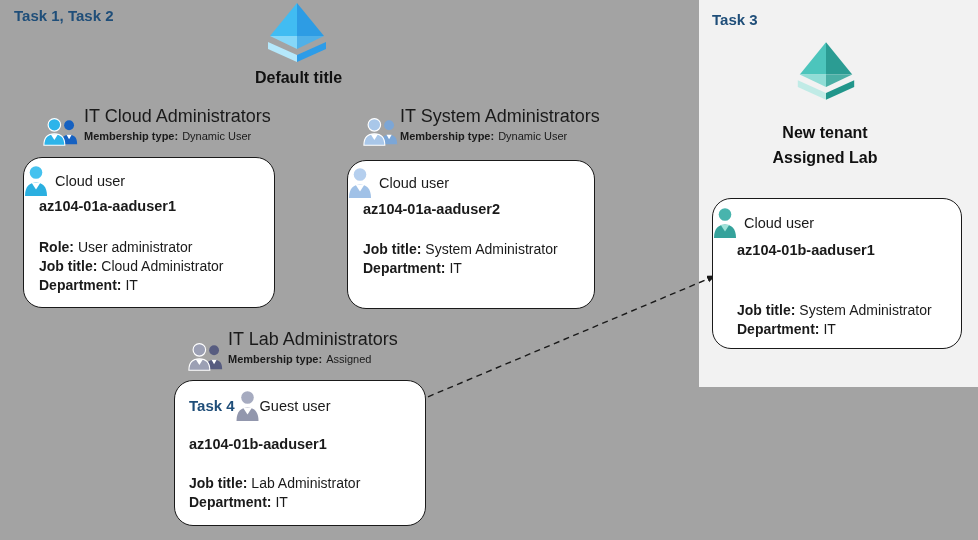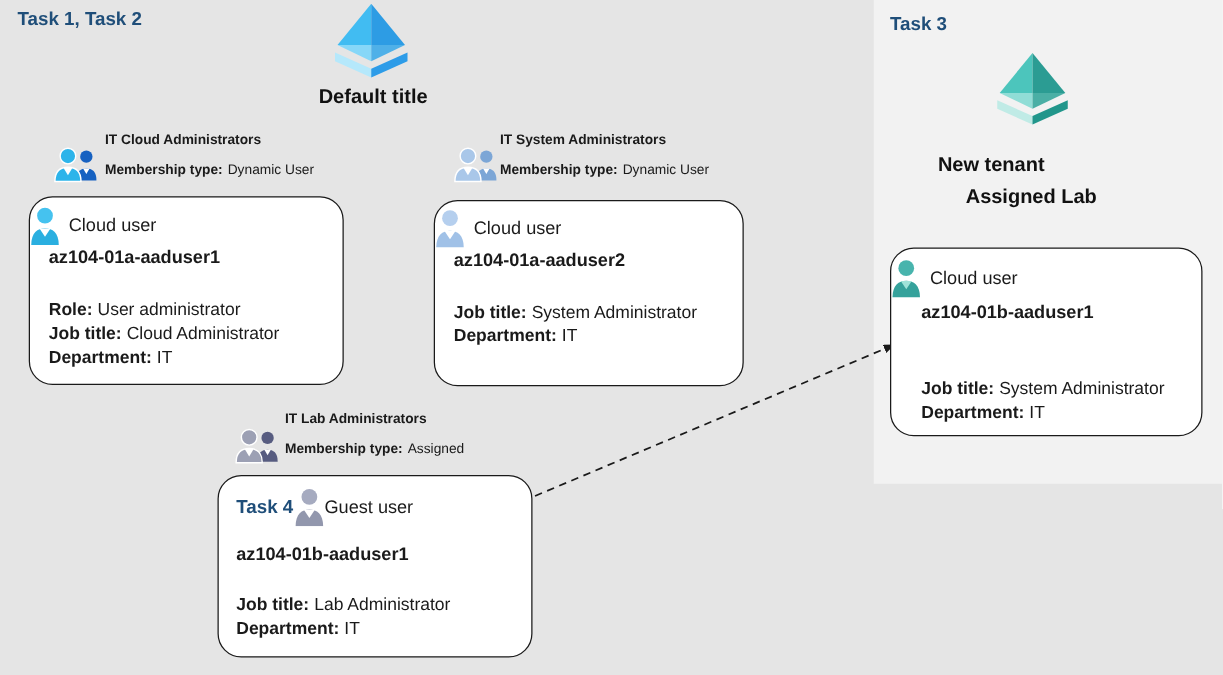--- a/index.html
+++ b/index.html
@@ -1,24 +1,24 @@
 <!DOCTYPE html>
 <html><head>
 <meta charset="utf-8">
 <style>
   html,body { margin:0; padding:0; background:#fff; }
   .canvas {
-    position:relative; width:978px; height:540px; background:#e5e5e5;
+    position:relative; width:978px; height:540px; background:#a3a3a3;
     font-family:"Liberation Sans", sans-serif; color:#1a1a1a; overflow:hidden;
   }
   .abs { position:absolute; }
   .panel { position:absolute; left:699px; top:0; width:279px; height:387px; background:#f2f2f2; }
   .task-label { font-size:15px; font-weight:bold; color:#1f4e79; white-space:nowrap; }
   .tenant-title { font-size:16px; font-weight:bold; color:#111; text-align:center; white-space:nowrap; }
-  .group-title { font-size:11px; font-weight:bold; white-space:nowrap; }
+  .group-title { font-size:18px; font-weight:normal; white-space:nowrap; }
   .group-sub { font-size:11px; white-space:nowrap; }
   .b { font-weight:bold; margin-right:4px; }
   .card { position:absolute; background:#ffffff; border:1.4px solid #1a1a1a; border-radius:19px; }
   .card-header { position:absolute; left:0; right:0; display:flex; align-items:center; justify-content:flex-start; gap:7px; font-size:14.5px; }
   .card-header.left-align { justify-content:flex-start; gap:0; }
   .card-name { position:absolute; font-size:14.5px; font-weight:bold; white-space:nowrap; }
   .card-details { position:absolute; font-size:14px; line-height:19px; }
   .card-details div { white-space:nowrap; }
   svg { display:block; }
 </style>
@@ -144,21 +144,21 @@
 
   <svg class="abs" style="left:791px;top:41px;" width="70" height="61" viewBox="0 0 72 62">
     <polygon points="36,1 9,34 36,34" fill="#4cc5bc"></polygon>
     <polygon points="36,1 63,34 36,34" fill="#2b9c93"></polygon>
     <polygon points="9,34 36,34 36,47" fill="#90ddd6"></polygon>
     <polygon points="63,34 36,34 36,47" fill="#4aafa5"></polygon>
     <polygon points="7,40 36,53 36,60 7,47" fill="#c0ebe6"></polygon>
     <polygon points="36,53 65,40 65,47 36,60" fill="#21968b"></polygon>
   </svg>
 
-  <div class="abs tenant-title" style="left:693px;top:124px;width:200px;">New tenant</div>
+  <div class="abs tenant-title" style="left:725px;top:124px;width:200px;">New tenant</div>
   <div class="abs tenant-title" style="left:725px;top:149px;width:200px;">Assigned Lab</div>
 
   <div class="card" style="left:712px;top:198px;width:248px;height:149px;">
     <div class="card-header" style="top:8px;">
       <svg width="24" height="31" viewBox="0 0 24 31">
         <circle cx="12" cy="7.5" r="6.3" fill="#48b4ad"></circle>
         <path d="M1,31 C1,21 6,17.5 12,17.5 C18,17.5 23,21 23,31 Z" fill="#35a29b"></path>
         <polygon points="7.6,17.8 16.4,17.8 12,24.4" fill="#9fe3d9"></polygon>
       </svg>
       <span>Cloud user</span>

